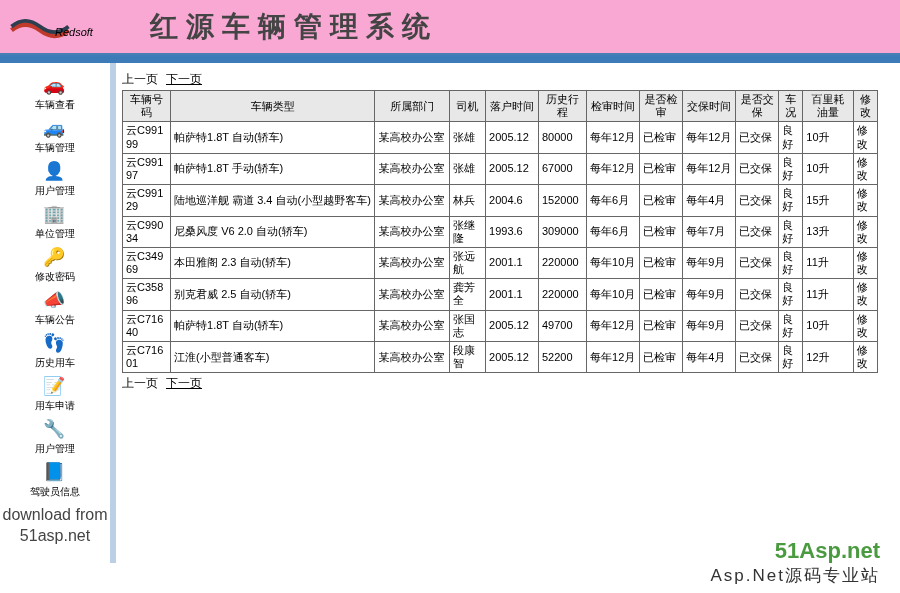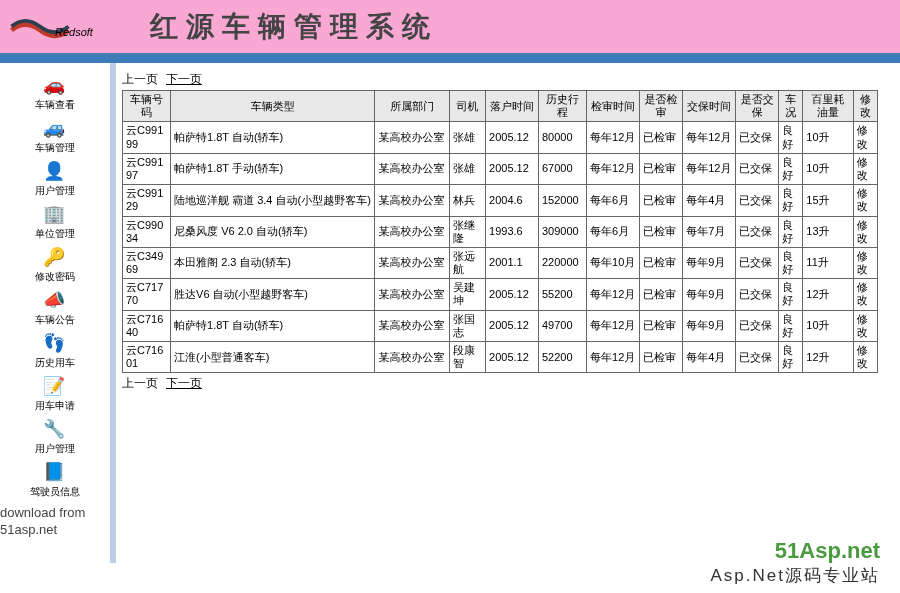--- a/index.html
+++ b/index.html
@@ -12,21 +12,21 @@
   .title { font-size: 28px; font-weight: bold; color: #444; letter-spacing: 8px; margin-left: 30px; font-family: "SimHei","Microsoft YaHei",sans-serif; }
   
   .topbar { height: 8px; background: #3d7bb8; }
   
   .main { display: flex; height: 500px; }
   
   .sidebar { width: 110px; background: #fff; padding-top: 8px; overflow-y: auto; }
   .nav-item { display: flex; flex-direction: column; align-items: center; padding: 2px 0; cursor: pointer; }
   .nav-icon { width: 24px; height: 24px; display: flex; align-items: center; justify-content: center; font-size: 18px; color: #2a5f9e; }
   .nav-label { font-size: 10px; color: #000; margin-top: 1px; }
-  .dl-text { font-size: 13px; color: #444; line-height: 1.3; margin-top: 4px; }
+  .dl-text { text-align: center; font-size: 16px; color: #444; line-height: 1.3; margin-top: 4px; }
   
   .content { flex: 1; padding: 6px 22px 6px 6px; overflow: auto; }
   .vsep { width: 6px; background: #bcd0e5; }
   .pager { font-size: 12px; padding: 2px 0; }
   .pager a { color: #000; text-decoration: underline; margin-right: 8px; }
   .pager span { margin-right: 8px; }
   
   table { border-collapse: collapse; width: 100%; table-layout: fixed; border-radius: 12px; }
   th, td { border: 1px solid #666; padding: 2px 3px; font-size: 11px; text-align: left; vertical-align: middle; line-height: 1.2; word-break: break-all; }
   th { background: #e8e8e8; text-align: center; font-weight: normal; }
@@ -201,32 +201,32 @@
             <td class="c-mile">220000</td>
             <td class="c-insp">每年10月</td>
             <td class="c-ok1">已检审</td>
             <td class="c-ins">每年9月</td>
             <td class="c-ok2">已交保</td>
             <td class="c-cond">良好</td>
             <td class="c-fuel">11升</td>
             <td class="c-edit edit-link">修改</td>
           </tr>
           <tr>
-            <td class="c-id">云C71770</td>
-            <td class="c-type">胜达V6 自动(小型越野客车)</td>
-            <td class="c-dept">某高校办公室</td>
-            <td class="c-driv">吴建坤</td>
-            <td class="c-date">2005.12</td>
-            <td class="c-mile">55200</td>
-            <td class="c-insp">每年12月</td>
+            <td class="c-id">云C35896</td>
+            <td class="c-type">别克君威 2.5 自动(轿车)</td>
+            <td class="c-dept">某高校办公室</td>
+            <td class="c-driv">龚芳全</td>
+            <td class="c-date">2001.1</td>
+            <td class="c-mile">220000</td>
+            <td class="c-insp">每年10月</td>
             <td class="c-ok1">已检审</td>
             <td class="c-ins">每年9月</td>
             <td class="c-ok2">已交保</td>
             <td class="c-cond">良好</td>
-            <td class="c-fuel">12升</td>
+            <td class="c-fuel">11升</td>
             <td class="c-edit edit-link">修改</td>
           </tr>
           <tr>
             <td class="c-id">云C71640</td>
             <td class="c-type">帕萨特1.8T 自动(轿车)</td>
             <td class="c-dept">某高校办公室</td>
             <td class="c-driv">张国志</td>
             <td class="c-date">2005.12</td>
             <td class="c-mile">49700</td>
             <td class="c-insp">每年12月</td>

